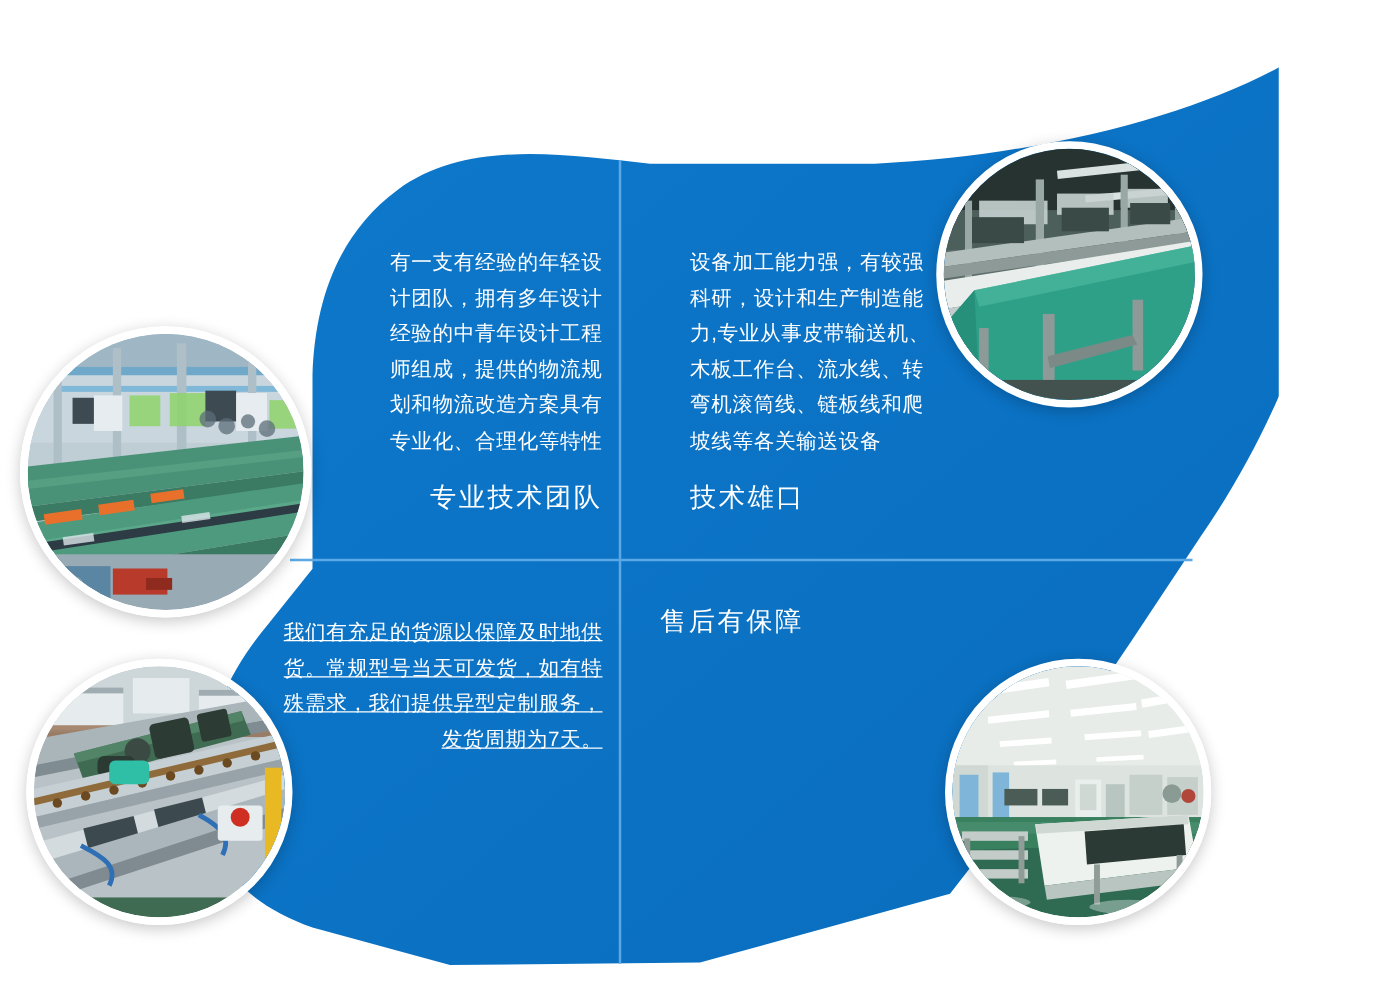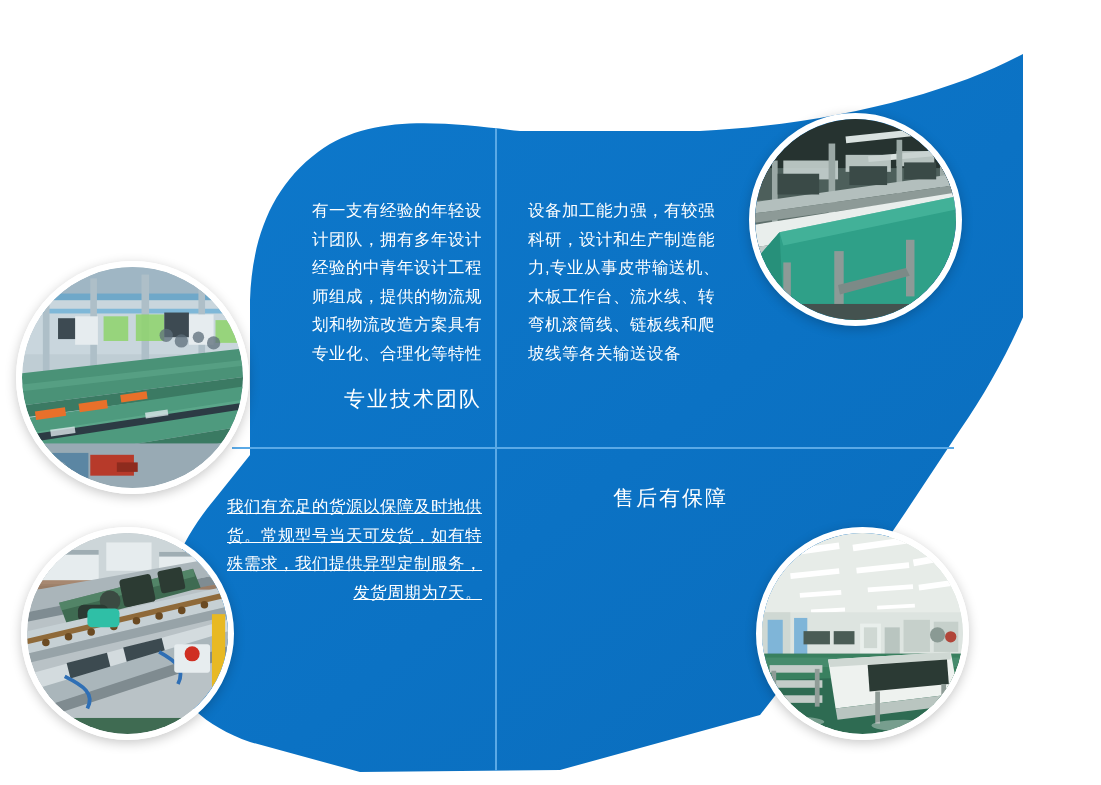--- a/index.html
+++ b/index.html
@@ -60,27 +60,27 @@
   .quad-title {
     font-size: 21px;
     line-height: 40px;
     letter-spacing: 2px;
     font-weight: 400;
   }
 
   #quad-1 { left: 300px; top: 196px; width: 182px; text-align: right; }
   #quad-1 .quad-title { margin-top: 12px; }
 
-  #quad-2 { left: 528px; top: 196px; width: 200px; text-align: left; }
+  #quad-2 { left: 552px; top: 196px; width: 200px; text-align: left; }
   #quad-2 .quad-title { margin-top: 12px; }
 
   #quad-3 { left: 222px; top: 478px; width: 260px; text-align: right; }
   #quad-3 .quad-body { margin-top: 14px; text-decoration: underline; }
 
-  #quad-4 { left: 528px; top: 478px; width: 200px; text-align: right; }
+  #quad-4 { left: 528px; top: 478px; width: 200px; text-align: left; }
   #quad-4 .quad-body { margin-top: 14px; }
 
   
   .photo-circle {
     position: absolute;
     border-radius: 50%;
     overflow: hidden;
     border: 6px solid #ffffff;
     box-sizing: border-box;
     box-shadow: 0 3px 12px rgba(0,0,0,0.22);
@@ -133,20 +133,21 @@
   <div class="divider" id="divider-vertical"></div>
   <div class="divider" id="divider-horizontal"></div>
 
   <div class="quad" id="quad-1">
     <div class="quad-body">有一支有经验的年轻设计团队，拥有多年设计经验的中青年设计工程师组成，提供的物流规划和物流改造方案具有专业化、合理化等特性</div>
     <div class="quad-title">专业技术团队</div>
   </div>
 
   <div class="quad" id="quad-2">
     <div class="quad-body">设备加工能力强，有较强科研，设计和生产制造能力,专业从事皮带输送机、木板工作台、流水线、转弯机滚筒线、链板线和爬坡线等各关输送设备</div>
+    <div class="quad-title">技术雄口</div>
   </div>
 
   <div class="quad" id="quad-3">
     <div class="quad-body">我们有充足的货源以保障及时地供货。常规型号当天可发货，如有特殊需求，我们提供异型定制服务，发货周期为7天。</div>
   </div>
 
   <div class="quad" id="quad-4">
     <div class="quad-title">售后有保障</div>
   </div>
 

